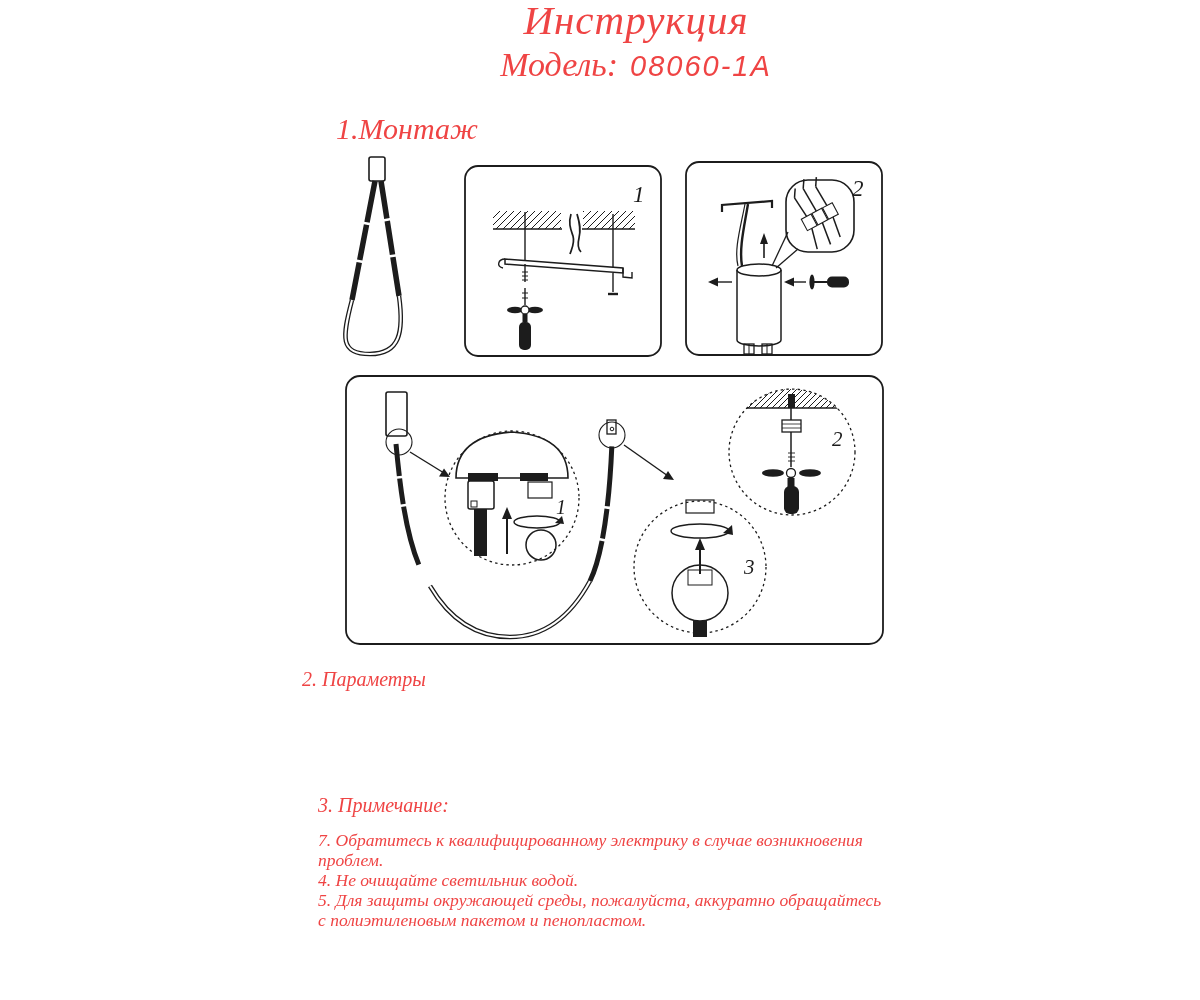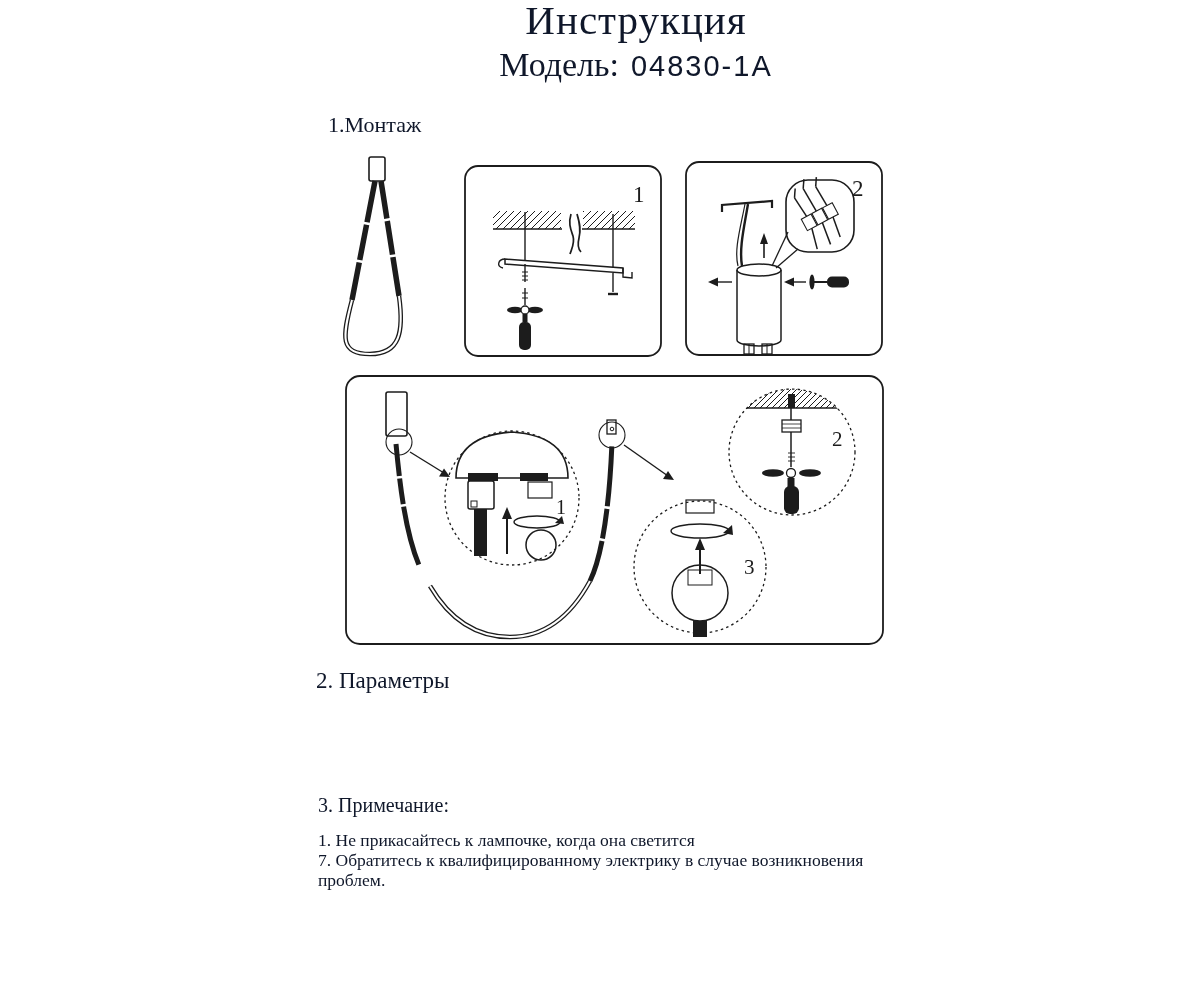--- a/index.html
+++ b/index.html
@@ -1,45 +1,45 @@
 <!DOCTYPE html>
 <html><head>
 <meta charset="utf-8">
 <style>
   html,body{margin:0;padding:0;background:#ffffff;}
   .page{position:relative;width:1200px;height:976px;background:#ffffff;overflow:hidden;
-        font-family:"Liberation Serif","DejaVu Serif",serif;color:#0f172a;}
+        font-family:"Liberation Serif","DejaVu Serif",serif;color:#ef4444;font-style:italic;}
   .abs{position:absolute;}
   .doc-title{top:-4px;left:336px;width:600px;text-align:center;font-size:41px;letter-spacing:1px;}
   .model-line{top:46px;left:336px;width:600px;text-align:center;white-space:nowrap;}
   .model-label{font-size:34px;}
   .model-value{font-size:29px;font-family:"Liberation Sans","DejaVu Sans",sans-serif;
                letter-spacing:2px;margin-left:12px;}
-  .h-montage{top:112px;left:328px;font-size:22px;}
-  .h-params{top:668px;left:316px;font-size:23px;}
+  .h-montage{top:112px;left:336px;font-size:30px;}
+  .h-params{top:668px;left:302px;font-size:20px;}
   .h-notes{top:794px;left:318px;font-size:20px;}
   table.params{top:714px;left:318px;border-collapse:collapse;table-layout:fixed;}
   table.params td{border:2px solid #1c1c1c;height:32px;padding:0 0 0 11px;
                   font-size:17.5px;vertical-align:middle;}
   .notes{top:830px;left:318px;width:568px;font-size:17.5px;line-height:20px;}
   .notes p{margin:0;}
   svg{display:block;}
   svg .ln{stroke:#1c1c1c;fill:none;}
   svg .fillw{fill:#ffffff;}
   svg .blk{fill:#1c1c1c;stroke:none;}
   svg text{font-family:"Liberation Serif","DejaVu Serif",serif;fill:#1c1c1c;}
 </style>
 </head>
 <body>
 
 <div class="page">
 
   <div class="abs doc-title">Инструкция</div>
   <div class="abs model-line">
-    <span class="model-label">Модель:</span><span class="model-value">04830-1A</span>
+    <span class="model-label">Модель:</span><span class="model-value">08060-1A</span>
   </div>
 
   <div class="abs h-montage">1.Монтаж</div>
 
   <svg class="abs" style="left:330px;top:146px;" width="120" height="216" viewBox="0 0 120 216">
     <g>
       <rect class="ln fillw" x="39" y="11" width="16" height="24" rx="2" stroke-width="1.6"></rect>
     </g>
     <g>
       <path class="ln" d="M45 35 L22 154" stroke-width="5.5" stroke-dasharray="42 2.5 36 2.5 60"></path>
@@ -242,17 +242,18 @@
       <text x="400" y="200" font-size="21">3</text>
     </g>
   </svg>
 
   <div class="abs h-params">2. Параметры</div>
 
 
   <div class="abs h-notes">3. Примечание:</div>
 
   <div class="abs notes">
-    <p>1. Не прикасайтесь к лампочке, когда она светится</p>
     <p>7. Обратитесь к квалифицированному электрику в случае возникновения проблем.</p>
+    <p>4. Не очищайте светильник водой.</p>
+    <p>5. Для защиты окружающей среды, пожалуйста, аккуратно обращайтесь с полиэтиленовым пакетом и пенопластом.</p>
   </div>
 
 </div>
 
 </body></html>

